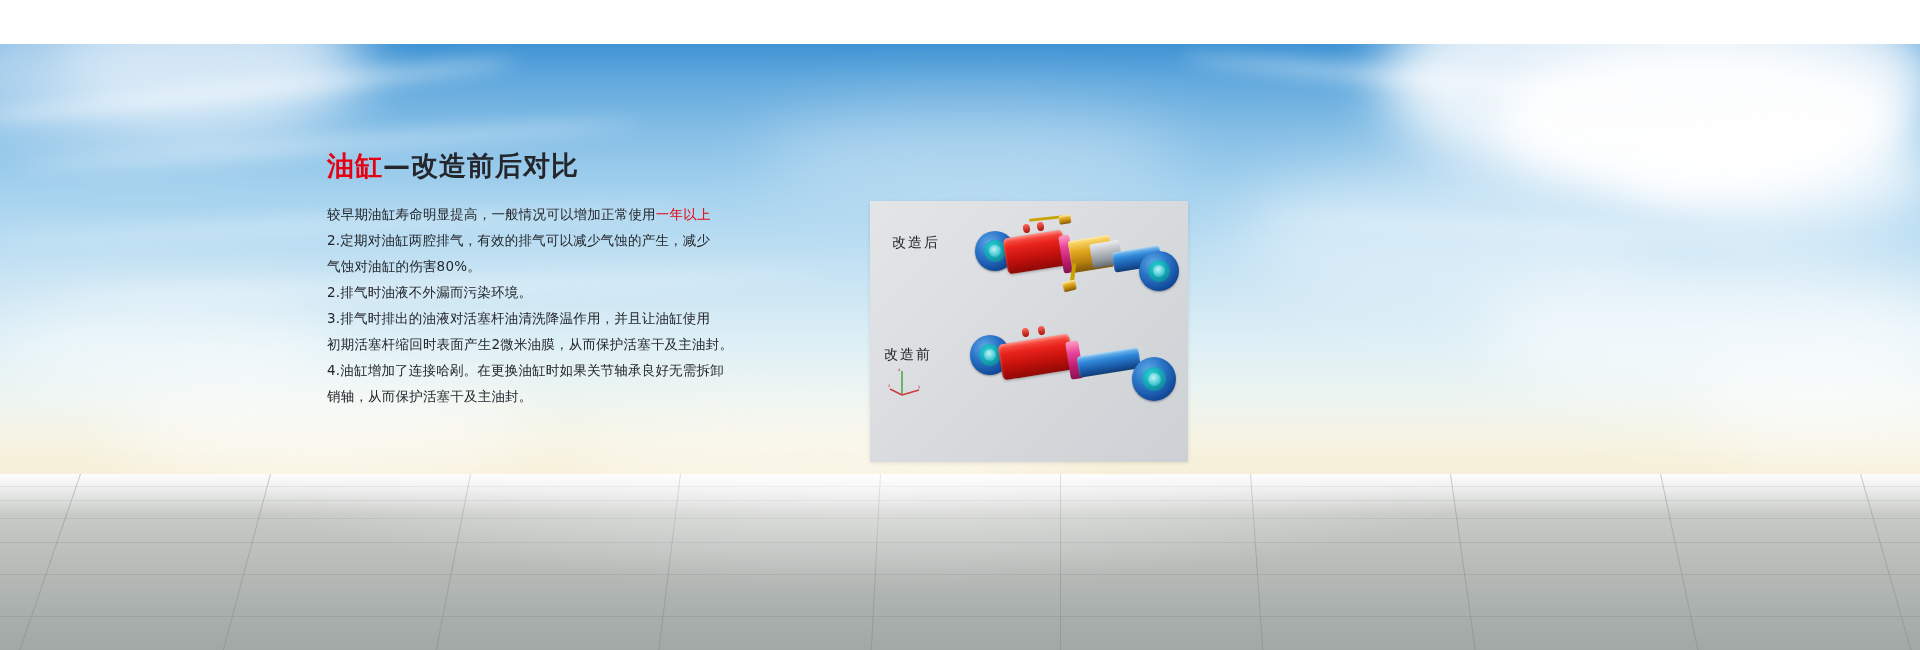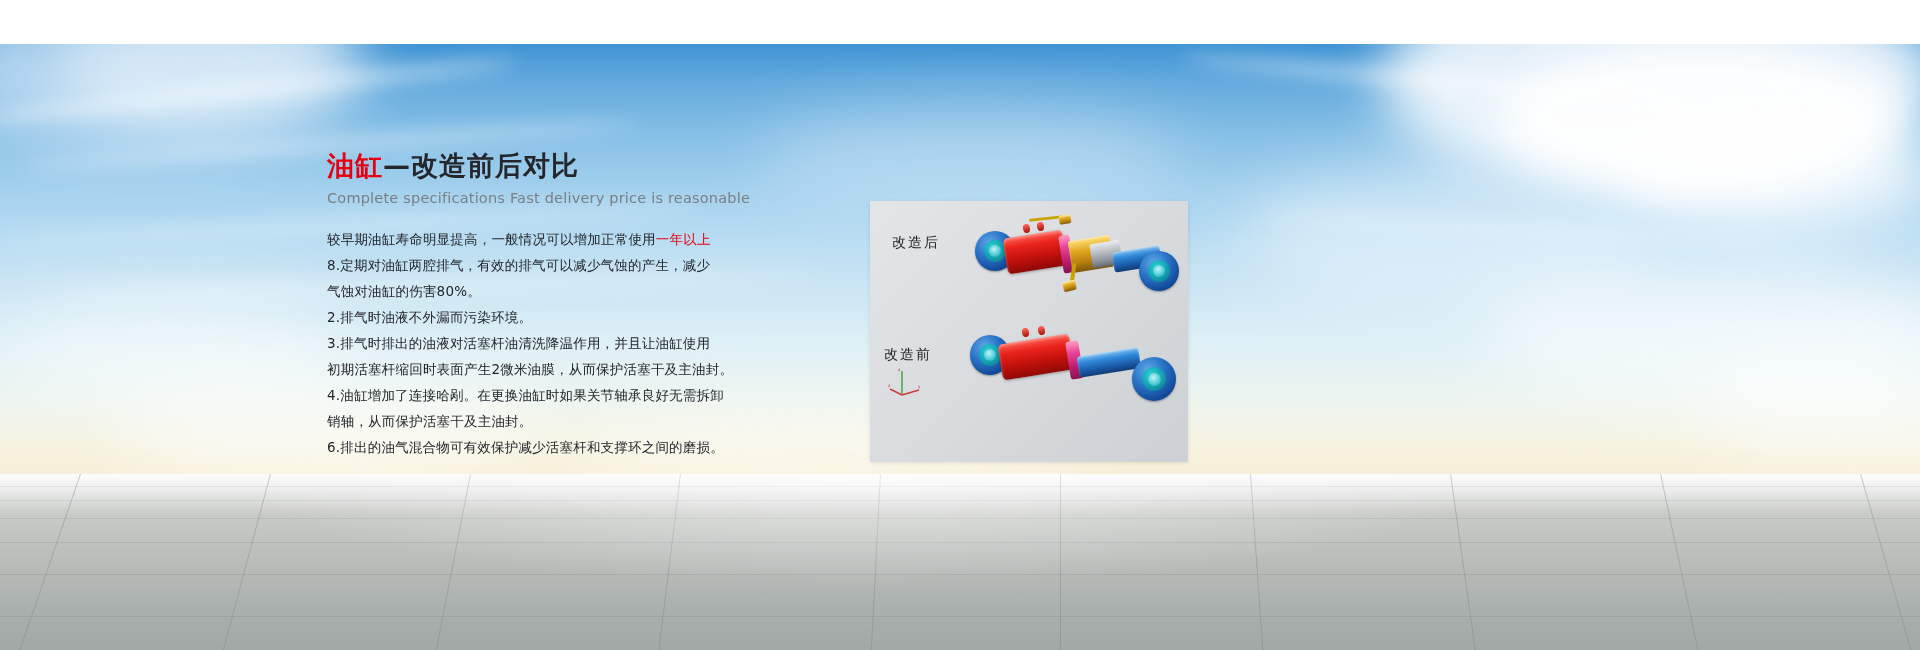--- a/index.html
+++ b/index.html
@@ -183,32 +183,30 @@
     <div class="tile-v" style="left:1060px;width:1px;height:220px;transform:rotate(0deg);"></div>
     <div class="tile-v" style="left:1250px;width:1px;height:220px;transform:rotate(-4deg);"></div>
     <div class="tile-v" style="left:1450px;width:1px;height:220px;transform:rotate(-8deg);"></div>
     <div class="tile-v" style="left:1660px;width:1px;height:220px;transform:rotate(-12deg);"></div>
     <div class="tile-v" style="left:1860px;width:1px;height:220px;transform:rotate(-16deg);"></div>
     <div class="floor-sheen"></div>
   </div>
 
   <div class="textblock">
     <h1 class="title"><span class="hl">油缸</span><span class="rest">—改造前后对比</span></h1>
-    <div class="subtitle">Complete specifications Fast delivery price is reasonable</div>
 
     <div class="body">
       <div class="ln"><span>较早期油缸寿命明显提高，一般情况可以增加正常使用</span><span class="red">一年以上</span></div>
-      <div class="ln">8.定期对油缸两腔排气，有效的排气可以减少气蚀的产生，减少</div>
+      <div class="ln">2.定期对油缸两腔排气，有效的排气可以减少气蚀的产生，减少</div>
       <div class="ln">气蚀对油缸的伤害80%。</div>
       <div class="ln">2.排气时油液不外漏而污染环境。</div>
       <div class="ln">3.排气时排出的油液对活塞杆油清洗降温作用，并且让油缸使用</div>
       <div class="ln">初期活塞杆缩回时表面产生2微米油膜，从而保护活塞干及主油封。</div>
       <div class="ln">4.油缸增加了连接哈剐。在更换油缸时如果关节轴承良好无需拆卸</div>
       <div class="ln">销轴，从而保护活塞干及主油封。</div>
-      <div class="ln">6.排出的油气混合物可有效保护减少活塞杆和支撑环之间的磨损。</div>
     </div>
   </div>
 
   <div class="panel">
 
     <div class="panel-label lbl-after">改造后</div>
     <div class="panel-label lbl-before">改造前</div>
 
     <svg class="axis" viewBox="0 0 34 30">
       <line x1="14" y1="28" x2="14" y2="4" stroke="#3aa33a" stroke-width="1.4"></line>

